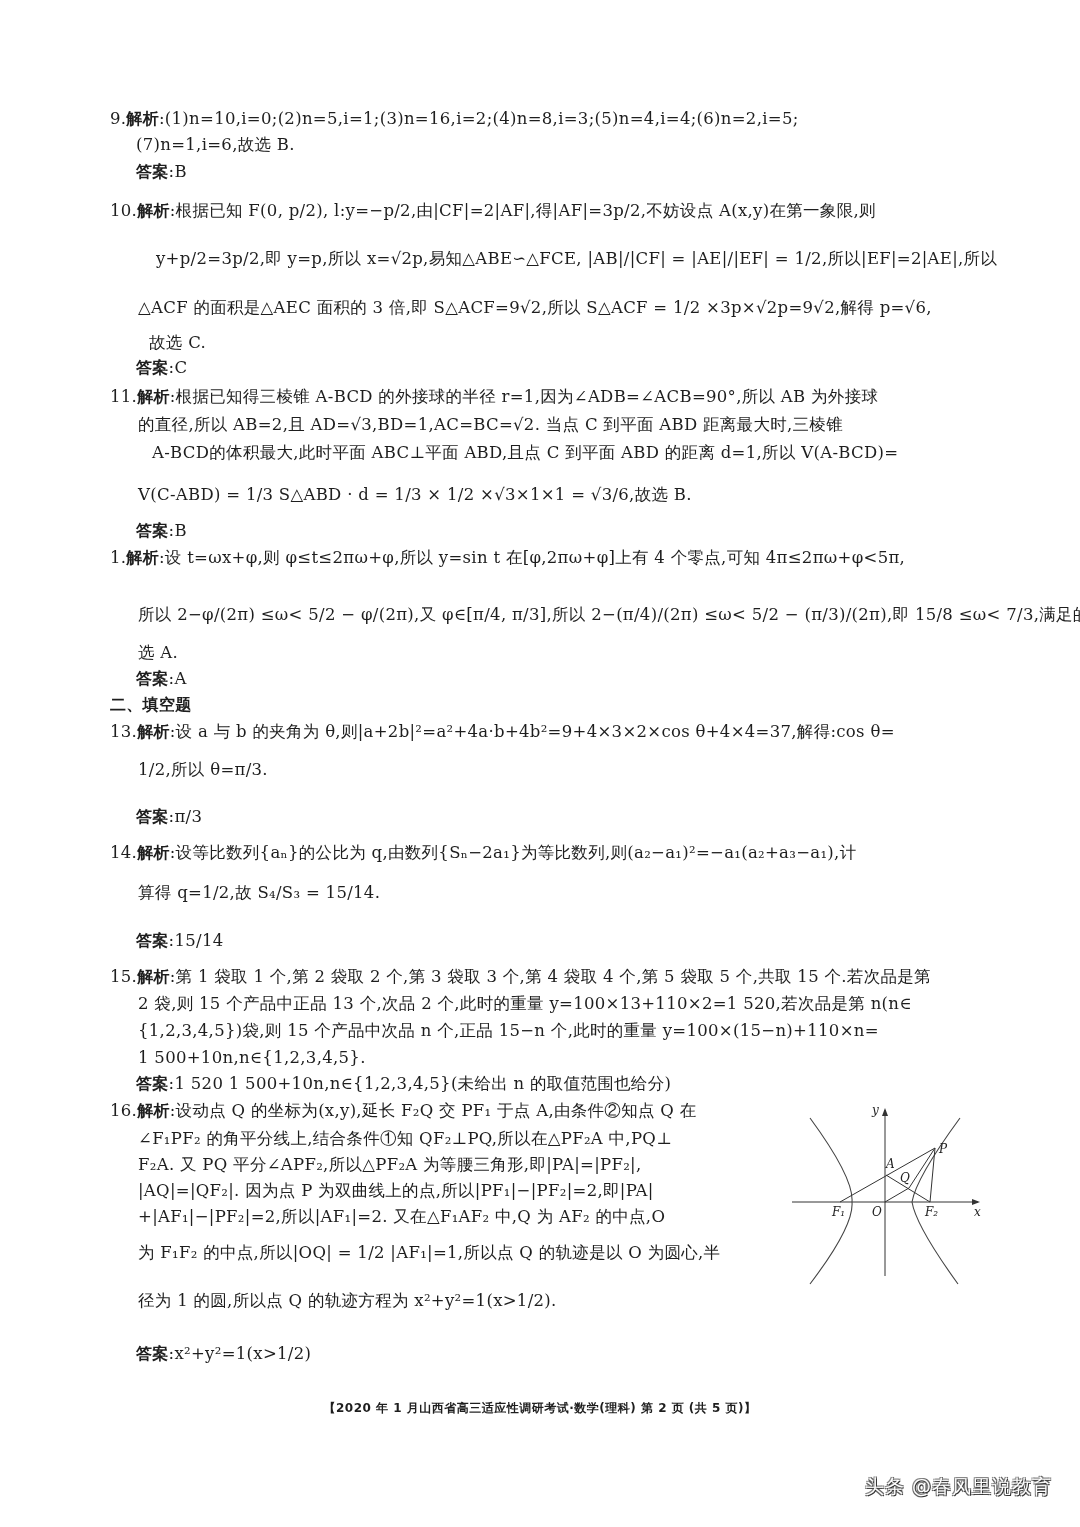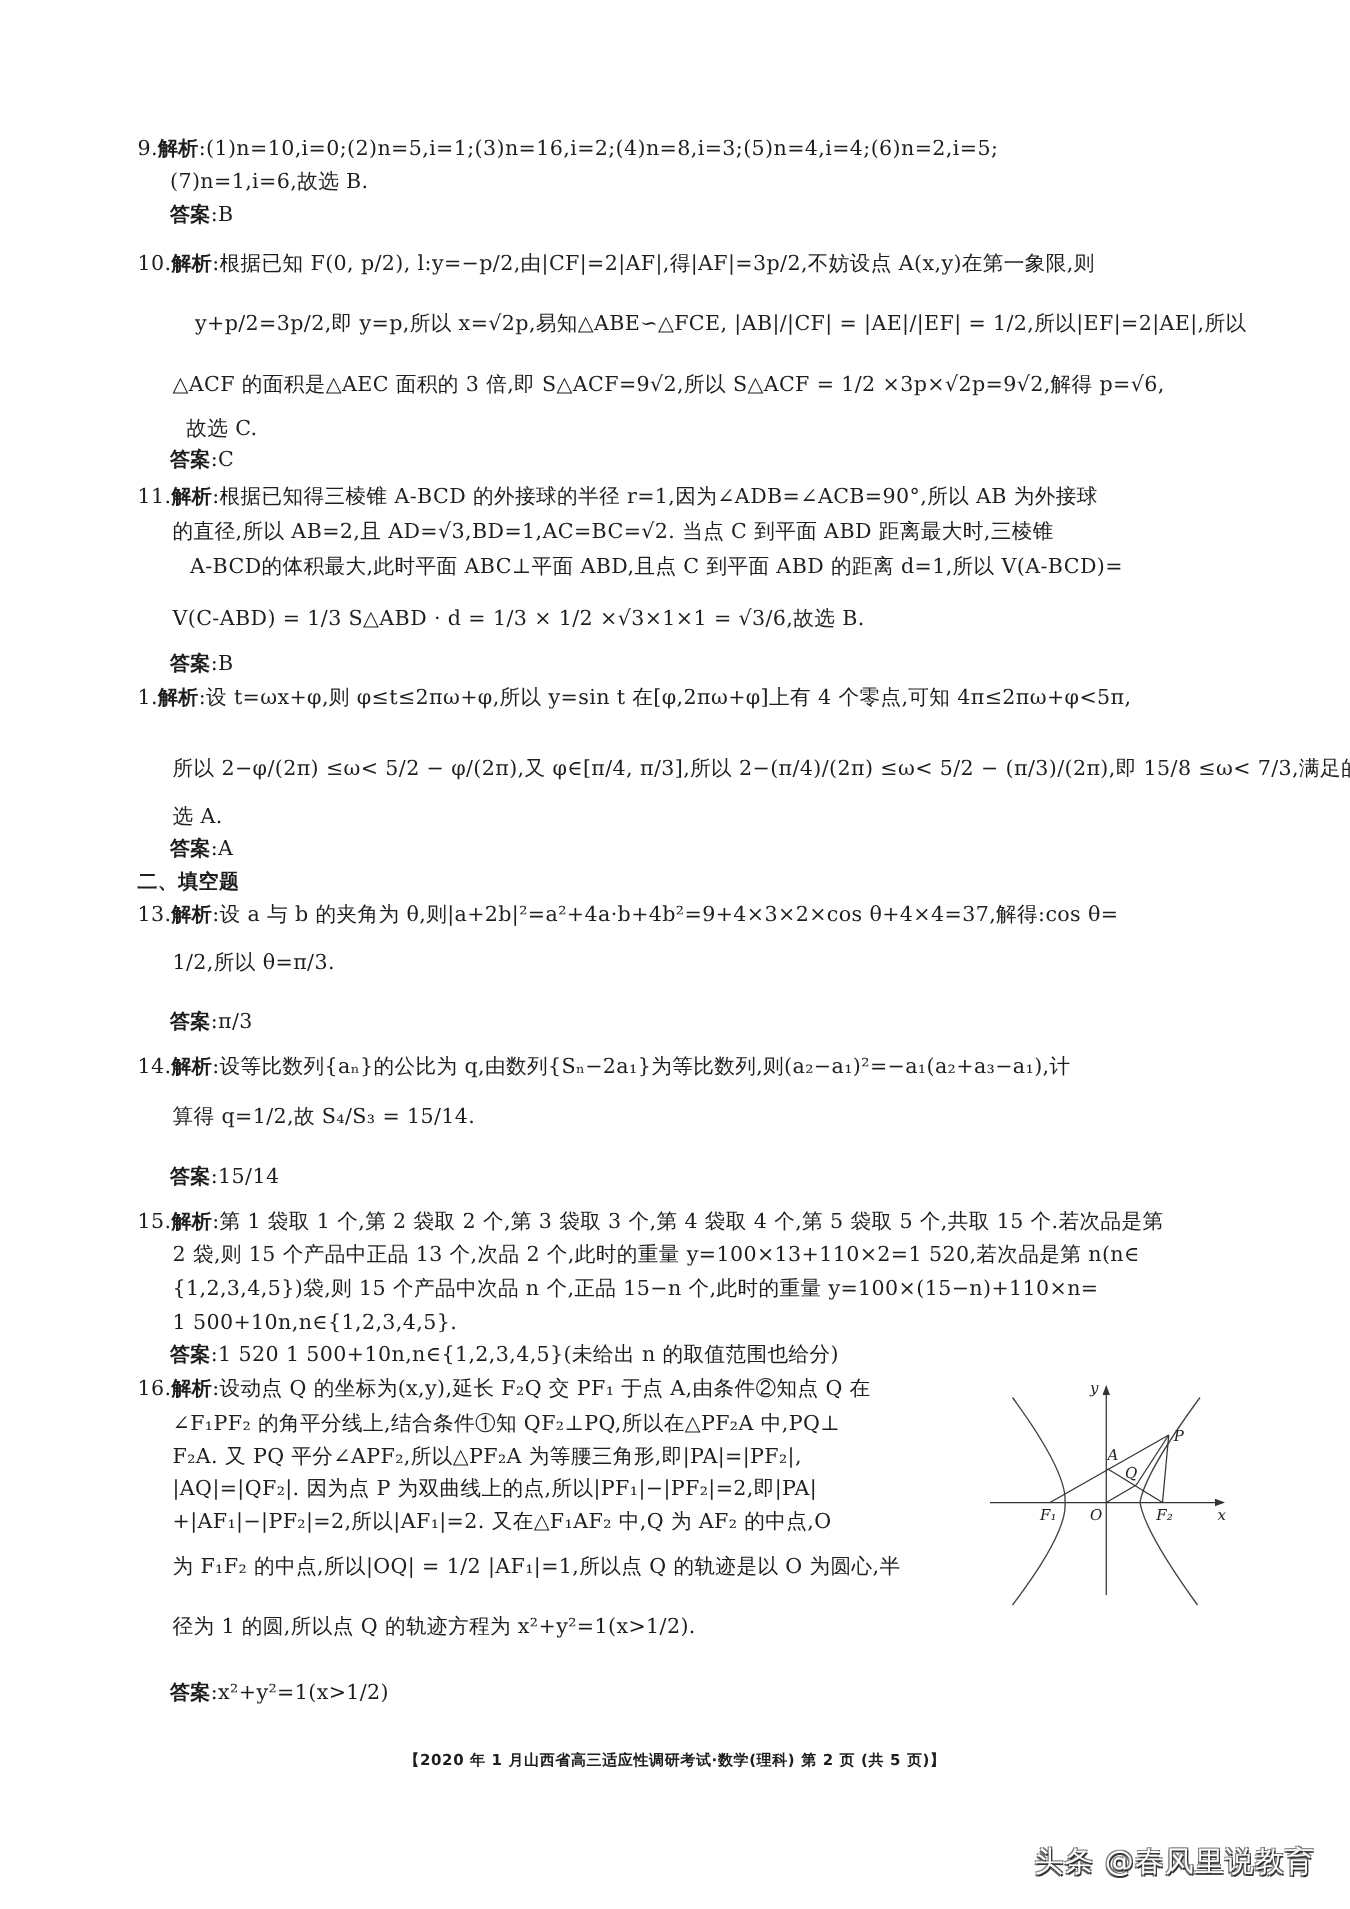--- a/index.html
+++ b/index.html
@@ -18,21 +18,21 @@
   .section-title { font-family: "DejaVu Sans", "Liberation Sans", sans-serif; font-weight: bold; font-size: 16px; }
   .footer {
     position: absolute; left: 0; width: 1080px; text-align: center; top: 1380px;
     font-size: 12px; font-family: "DejaVu Sans", "Liberation Sans", sans-serif; font-weight: bold;
     letter-spacing: 0.5px;
     margin-top: 20px;
   }
   .watermark {
     position: absolute; right: 28px; top: 1474px;
     font-family: "DejaVu Sans", "Liberation Sans", sans-serif;
-    font-size: 23px; color: #ffffff; letter-spacing: 1px;
+    font-size: 19px; color: #ffffff; letter-spacing: 1px;
     text-shadow: 1px 1px 0 #333, -1px -1px 0 #888, 1px -1px 0 #666, -1px 1px 0 #666;
   }
   .diagram { position: absolute; left: 788px; top: 1098px; width: 206px; height: 190px; }
   .diagram text { font-family: "DejaVu Serif", "Liberation Serif", serif; font-style: italic; font-size: 12px; fill: #222; }
 </style>
 </head>
 <body>
 
 <div class="page">
 

